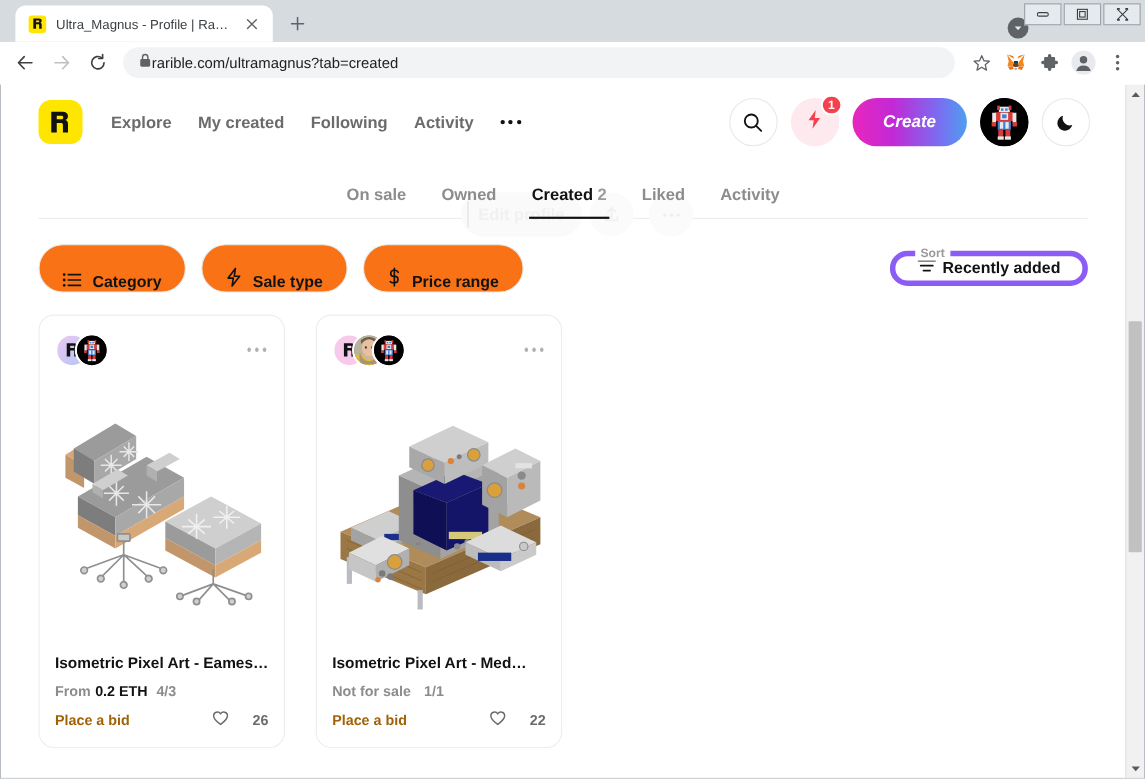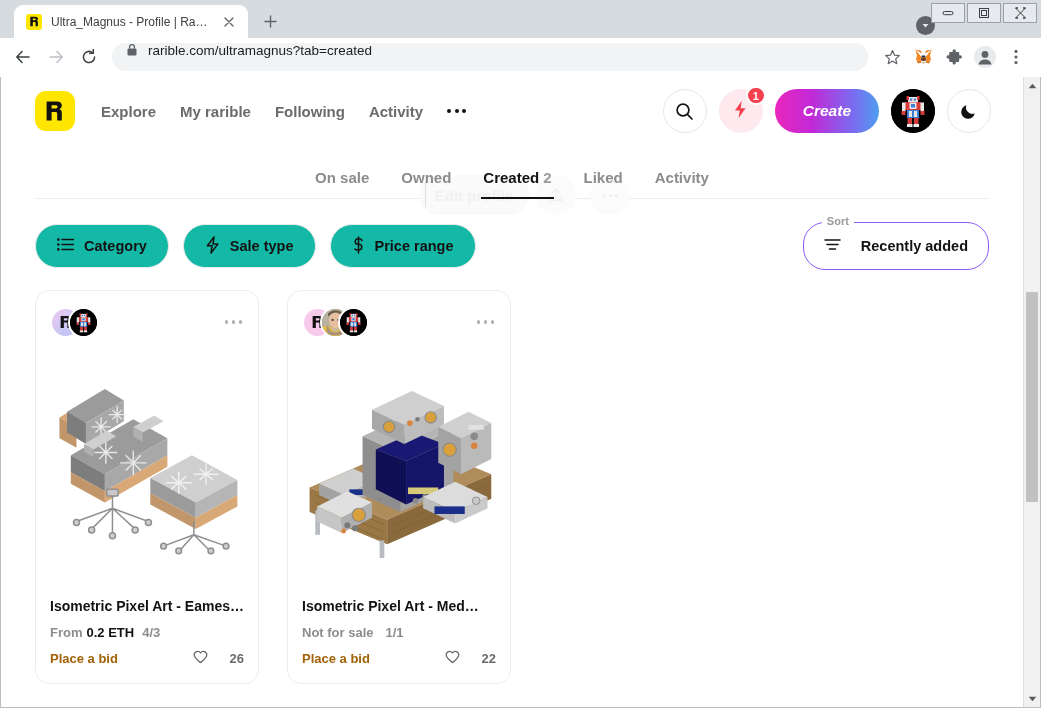--- a/index.html
+++ b/index.html
@@ -91,22 +91,21 @@
     width: 30px; height: 30px; border-radius: 50%;
     display: flex; align-items: center; justify-content: center;
     color: #5f6368;
     flex: 0 0 auto;
   }
   #omnibox {
     flex: 1 1 auto;
     height: 28px;
     background: #f1f3f4;
     border-radius: 14px;
-    display: flex; align-items: flex-start;
-    gap: 10px;
+    display: flex; align-items: center;
     padding: 0 12px 0 14px;
     margin: 0 6px 0 5px;
   }
   #omnibox-url {
     font-size: 13.5px; color: #202124;
     white-space: nowrap; overflow: hidden;
   }
   #ext-icons { display: flex; align-items: center; gap: 1px; }
 
   
@@ -267,31 +266,31 @@
   .ptab .cnt { color: #9b9b9b; font-weight: 700; margin-left: 4px; }
 
   
   #filters-row {
     margin: 23px 34px 0 34px;
     display: flex; align-items: center;
   }
   #filter-pills { display: flex; gap: 14px; }
   .pill {
     height: 44px; padding: 0 21px; border-radius: 22px;
-    border: 1px solid #e8e8e8; background: #14b8a6;
-    display: flex; align-items: center; gap: 10px;
+    border: 1px solid #e8e8e8; background: #f97316;
+    display: flex; align-items: flex-end; gap: 10px;
     font-size: 14.5px; font-weight: 700; color: #121212;
     white-space: nowrap;
   }
   #sort-field {
     margin-left: auto;
     position: relative;
-    height: 48px; min-width: 163px;
-    border: 1px solid #8b5cf6; border-radius: 22px;
-    display: flex; align-items: center; gap: 20px;
+    height: 32px; min-width: 163px;
+    border: 5px solid #8b5cf6; border-radius: 22px;
+    display: flex; align-items: center; gap: 6px;
     padding: 0 20px;
   }
   #sort-legend {
     position: absolute; top: -8px; left: 18px;
     background: #fff; padding: 0 5px;
     font-size: 11px; font-weight: 700; color: #9b9b9b;
   }
   #sort-value { font-size: 14.5px; font-weight: 700; color: #121212; white-space: nowrap; }
 
   
@@ -475,21 +474,21 @@
 
       <div id="site-header">
         <div id="logo">
           <svg width="22" height="22" viewBox="0 0 11 11">
               <path d="M1.3 0.8h5.1c1.6 0 2.5 0.8 2.5 2 0 0.9-0.5 1.5-1.2 1.8 0.8 0.25 1.2 0.8 1.2 1.7v3.9H6.6V6.8c0-0.6-0.3-0.85-0.95-0.85H3.8v4.25H1.3V0.8z M3.8 2.6v1.65h2.1c0.55 0 0.85-0.3 0.85-0.82 0-0.53-0.3-0.83-0.85-0.83H3.8z" fill="#121212"></path>
             </svg>
         </div>
 
         <nav id="mainnav">
           <span class="nav-link">Explore</span>
-          <span class="nav-link">My rarible</span>
+          <span class="nav-link">My created</span>
           <span class="nav-link">Following</span>
           <span class="nav-link">Activity</span>
         </nav>
 
         <div id="ghost-edit">
           <span id="ghost-caret"></span>
           <span>Edit profile</span>
         </div>
         <div id="ghost-share">
           <svg width="18" height="18" viewBox="0 0 18 18">

